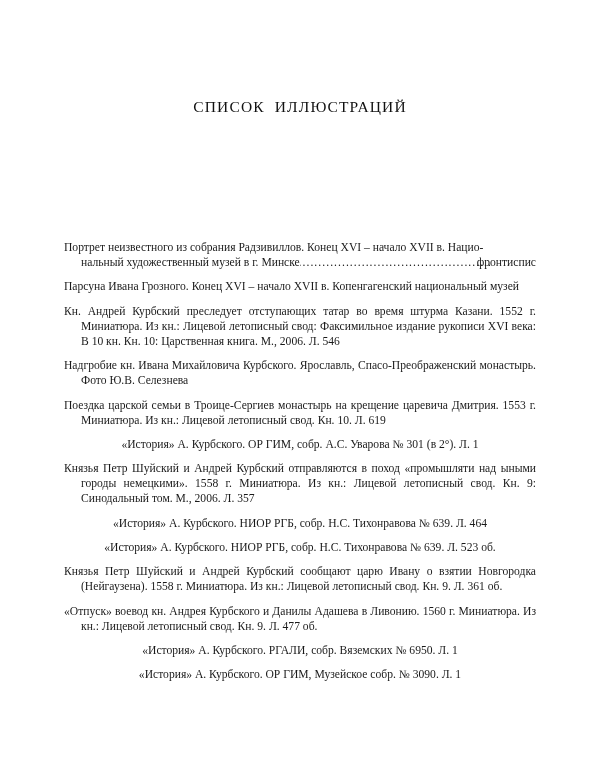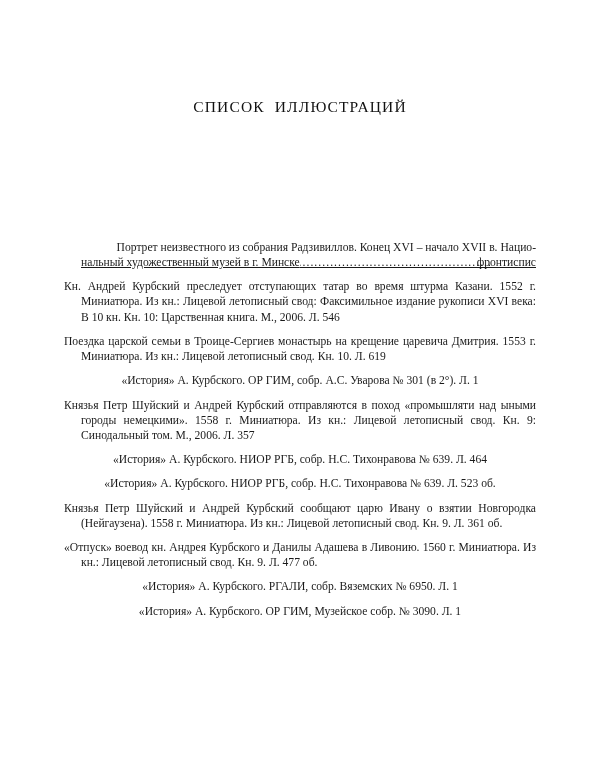--- a/index.html
+++ b/index.html
@@ -58,30 +58,29 @@
     hyphens: manual;
   }
 
   
   .list-item.single {
     text-align: center;
   }
 
   .leader-line {
     display: block;
-    text-align: right;
+    text-align: left;
   }
 
   .leader-row {
     display: flex;
     align-items: flex-start;
     padding-left: 17px;
     width: 455px;
     box-sizing: border-box;
-    text-decoration: underline;
   }
   .leader-row .leader-text {
     white-space: nowrap;
     flex: 0 0 auto;
   }
   .leader-row .leader-dots {
     flex: 1 1 auto;
     overflow: hidden;
     white-space: nowrap;
     letter-spacing: 1.05px;
@@ -103,21 +102,23 @@
 
   <div class="illustration-list" id="illustration-list">
       <div class="list-item">
         <span class="leader-line">Портрет неизвестного из собрания Радзивиллов. Конец XVI – начало XVII в. Нацио-</span>
         <div class="leader-row">
           <span class="leader-text">нальный художественный музей в г. Минске</span>
           <span class="leader-dots">........................................................................................</span>
           <span class="leader-target">фронтиспис</span>
         </div>
       </div>
+      <p class="list-item"><span>Парсуна Ивана Грозного. Конец XVI – начало XVII в. Копенгагенский национальный музей</span></p>
       <p class="list-item"><span>Кн. Андрей Курбский преследует отступающих татар во время штурма Казани. 1552 г. Миниатюра. Из кн.: Лицевой летописный свод: Факсимильное издание рукописи XVI века: В 10 кн. Кн. 10: Царственная книга. М., 2006. Л. 546</span></p>
+      <p class="list-item"><span>Надгробие кн. Ивана Михайловича Курбского. Ярославль, Спасо-Преображенский монастырь. Фото Ю.В. Селезнева</span></p>
       <p class="list-item"><span>Поездка царской семьи в Троице-Сергиев монастырь на крещение царевича Дмитрия. 1553 г. Миниатюра. Из кн.: Лицевой летописный свод. Кн. 10. Л. 619</span></p>
       <p class="list-item single"><span>«История» А. Курбского. ОР ГИМ, собр. А.С. Уварова № 301 (в 2°). Л. 1</span></p>
       <p class="list-item"><span>Князья Петр Шуйский и Андрей Курбский отправляются в поход «промышляти над ыными городы немецкими». 1558 г. Миниатюра. Из кн.: Лицевой летописный свод. Кн. 9: Синодальный том. М., 2006. Л. 357</span></p>
       <p class="list-item single"><span>«История» А. Курбского. НИОР РГБ, собр. Н.С. Тихонравова № 639. Л. 464</span></p>
       <p class="list-item single"><span>«История» А. Курбского. НИОР РГБ, собр. Н.С. Тихонравова № 639. Л. 523 об.</span></p>
       <p class="list-item"><span>Князья Петр Шуйский и Андрей Курбский сообщают царю Ивану о взятии Новгородка (Нейгаузена). 1558 г. Миниатюра. Из кн.: Лицевой летописный свод. Кн. 9. Л. 361 об.</span></p>
       <p class="list-item"><span>«Отпуск» воевод кн. Андрея Курбского и Данилы Адашева в Ливонию. 1560 г. Миниатюра. Из кн.: Лицевой летописный свод. Кн. 9. Л. 477 об.</span></p>
       <p class="list-item single"><span>«История» А. Курбского. РГАЛИ, собр. Вяземских № 6950. Л. 1</span></p>
       <p class="list-item single"><span>«История» А. Курбского. ОР ГИМ, Музейское собр. № 3090. Л. 1</span></p>
     </div>

